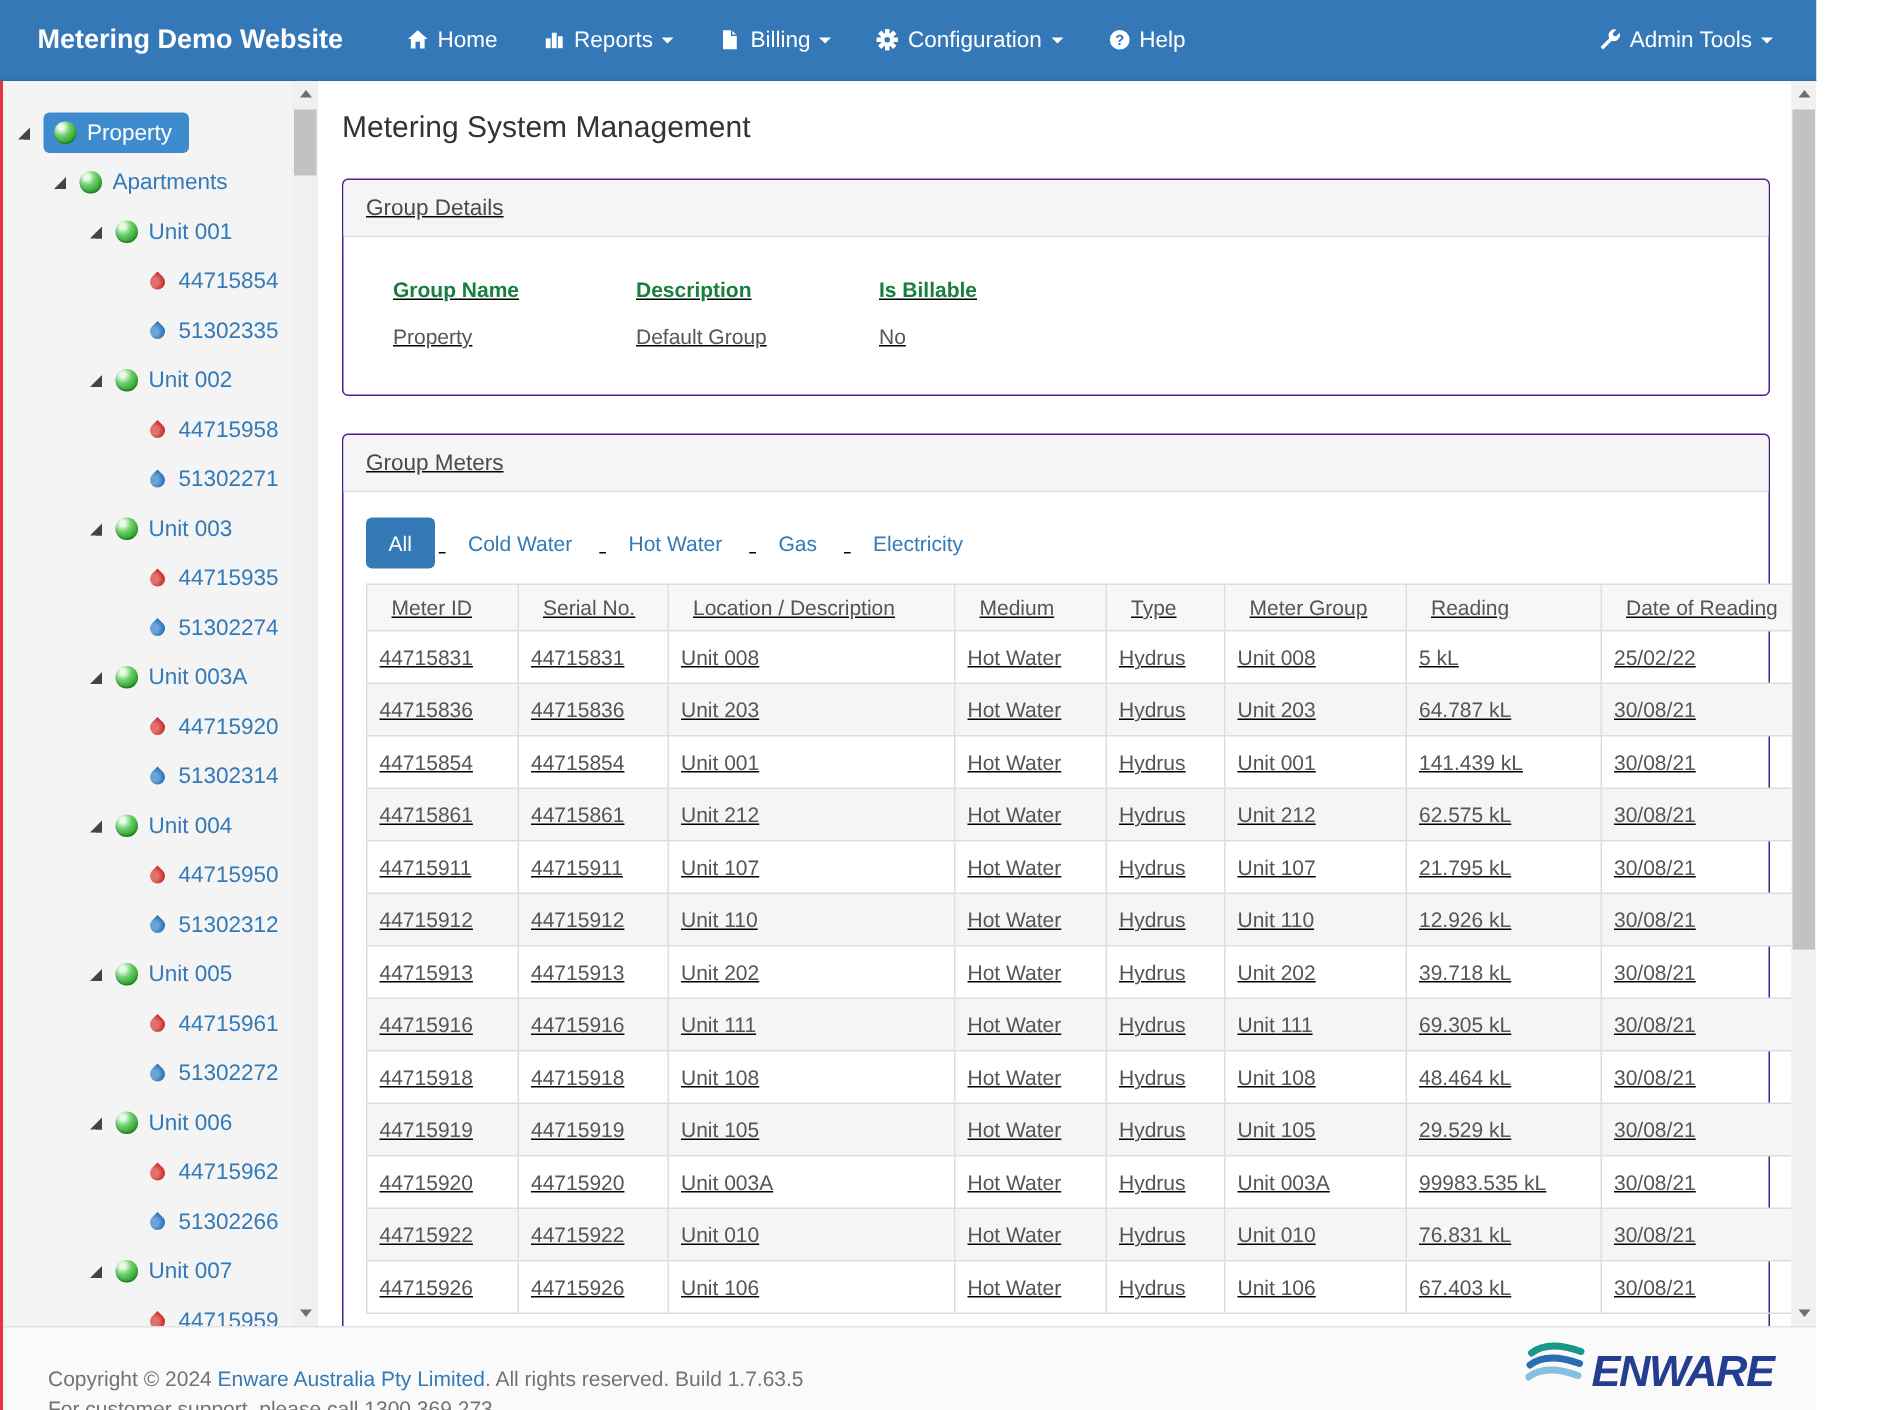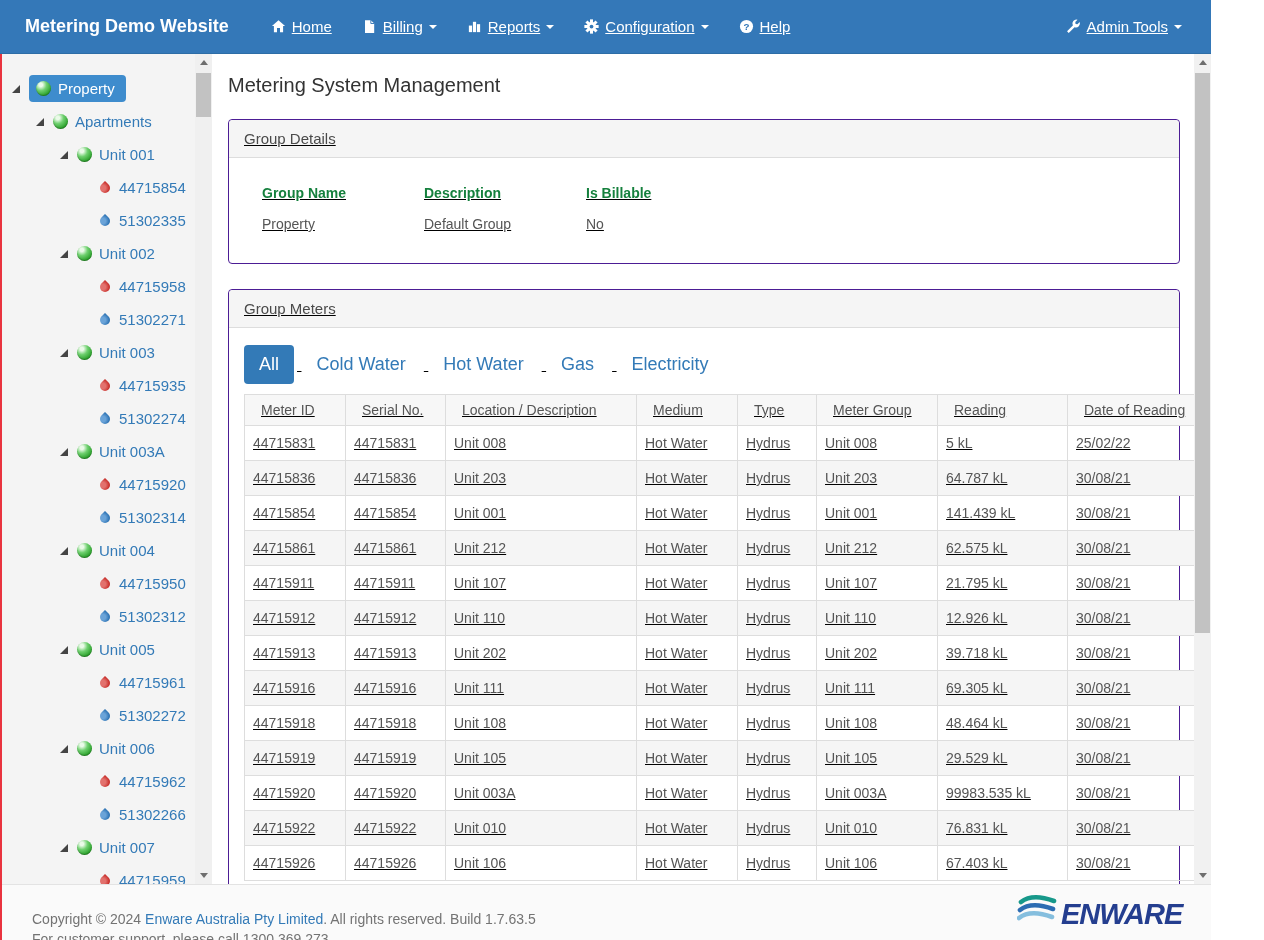--- a/index.html
+++ b/index.html
@@ -6,21 +6,21 @@
   html,body { width:1264px; height:940px; overflow:hidden; background:#fff;
     font-family:"Liberation Sans", sans-serif; }
   .app { position:relative; width:1211px; height:940px; overflow:hidden; background:#fff; }
 
   
   .navbar { position:absolute; top:0; left:0; right:0; height:54px; background:#3478b8;
     border-bottom:1px solid #2d6da6; display:flex; align-items:stretch; color:#fff; z-index:5; }
   .brand { display:flex; align-items:center; padding:0 15px 0 25px; font-size:18px; font-weight:bold; white-space:nowrap; }
   .nav-left { display:flex; align-items:stretch; margin-left:12px; }
   .nav-right { display:flex; align-items:stretch; margin-left:auto; margin-right:14px; }
-  .nav-item { display:flex; align-items:center; padding:0 15px; font-size:15px; cursor:pointer; white-space:nowrap;text-decoration:underline; }
+  .nav-item { display:flex; align-items:center; padding:0 15px; font-size:15px; cursor:pointer; white-space:nowrap; }
   .nav-item svg { margin-right:6px; }
   .caret { display:inline-block; width:0; height:0; margin-left:6px;
     border-left:4px solid transparent; border-right:4px solid transparent; border-top:4px solid #fff; }
 
   
   .body { position:absolute; top:54px; left:0; right:0; bottom:56px; display:flex; overflow:hidden; }
   .red-line { position:absolute; top:54px; left:0; width:2px; height:886px; background:#e9333f; z-index:20; }
 
   
   .sidebar { position:relative; width:212px; background:#f4f4f4; overflow:hidden; flex:none; }
@@ -65,21 +65,21 @@
   .panel-heading { background:#f5f5f5; border-bottom:1px solid #ddd; border-radius:4px 4px 0 0;
     padding:10px 15px; font-size:15px; color:#4a4a4a; }
   .panel-body { padding:15px; }
 
   .detail-grid { display:flex; padding:4px 0 10px 10px; }
   .dcol { width:162px; }
   .dlabel { font-weight:bold; color:#15803d; font-size:14px; padding:8px 8px 9px 8px; }
   .dvalue { color:#555; font-size:14px; padding:6px 8px; }
 
   .tabs { margin:2px 0 10px; }
-  .tab { display:inline-block; padding:9px 15px; margin-right:3px; font-size:18px;
+  .tab { display:inline-block; padding:9px 15px; margin-right:3px; font-size:14px;
     color:#337ab7; border-radius:4px; cursor:pointer; text-decoration:none; }
   .tab.active { background:#337ab7; color:#fff; }
 
   table.meters { width:973px; border-collapse:collapse; table-layout:fixed; }
   table.meters th, table.meters td { border:1px solid #ddd; font-size:14px; text-align:left;
     overflow:hidden; white-space:nowrap; }
   table.meters th { background:#f7f7f7; color:#555; font-weight:normal; padding:7px 16px; }
   table.meters td { color:#555; padding:7px 8px; line-height:20px; }
   table.meters tbody tr:nth-child(even) td { background:#f5f5f5; }
   td.num { text-align:right; }
@@ -100,35 +100,35 @@
     <div class="brand">Metering Demo Website</div>
     <div class="nav-left">
       <div class="nav-item">
         <svg width="15" height="15" viewBox="0 0 16 16">
             <path d="M8 1.2 15 7.4 12.9 7.4 12.9 14.2 9.6 14.2 9.6 9.5 6.4 9.5 6.4 14.2 3.1 14.2 3.1 7.4 1 7.4 Z" fill="#fff"></path>
           </svg>
         <span>Home</span>
       </div>
       <div class="nav-item">
         <svg width="15" height="15" viewBox="0 0 16 16">
-            <path d="M3.2 1.2 h6.2 l3.6 3.6 v10 h-9.8 z" fill="#fff"></path>
-            <path d="M9.4 1.2 v3.6 h3.6" fill="none" stroke="#3478b8" stroke-width="1"></path>
-          </svg>
-        <span>Billing</span>
-        <span class="caret"></span>
-      </div>
-      <div class="nav-item">
-        <svg width="15" height="15" viewBox="0 0 16 16">
             <g fill="#fff">
               <rect x="2" y="7" width="3.4" height="7"></rect>
               <rect x="6.3" y="3" width="3.4" height="11"></rect>
               <rect x="10.6" y="5.5" width="3.4" height="8.5"></rect>
             </g>
           </svg>
         <span>Reports</span>
+        <span class="caret"></span>
+      </div>
+      <div class="nav-item">
+        <svg width="15" height="15" viewBox="0 0 16 16">
+            <path d="M3.2 1.2 h6.2 l3.6 3.6 v10 h-9.8 z" fill="#fff"></path>
+            <path d="M9.4 1.2 v3.6 h3.6" fill="none" stroke="#3478b8" stroke-width="1"></path>
+          </svg>
+        <span>Billing</span>
         <span class="caret"></span>
       </div>
       <div class="nav-item">
         <svg width="15" height="15" viewBox="0 0 16 16">
             <g fill="#fff" transform="translate(8,8)">
               <rect x="-1.6" y="-7.6" width="3.2" height="15.2"></rect>
               <rect x="-1.6" y="-7.6" width="3.2" height="15.2" transform="rotate(45)"></rect>
               <rect x="-1.6" y="-7.6" width="3.2" height="15.2" transform="rotate(90)"></rect>
               <rect x="-1.6" y="-7.6" width="3.2" height="15.2" transform="rotate(135)"></rect>
               <circle r="4.8"></circle>

